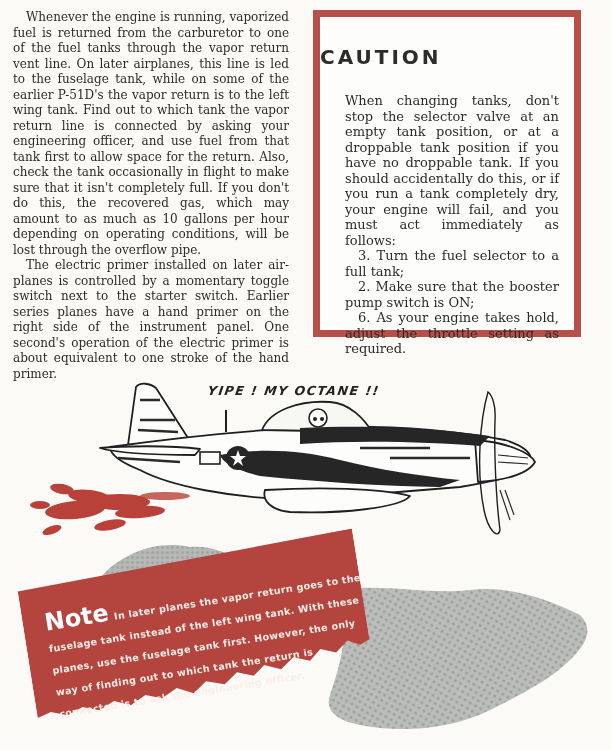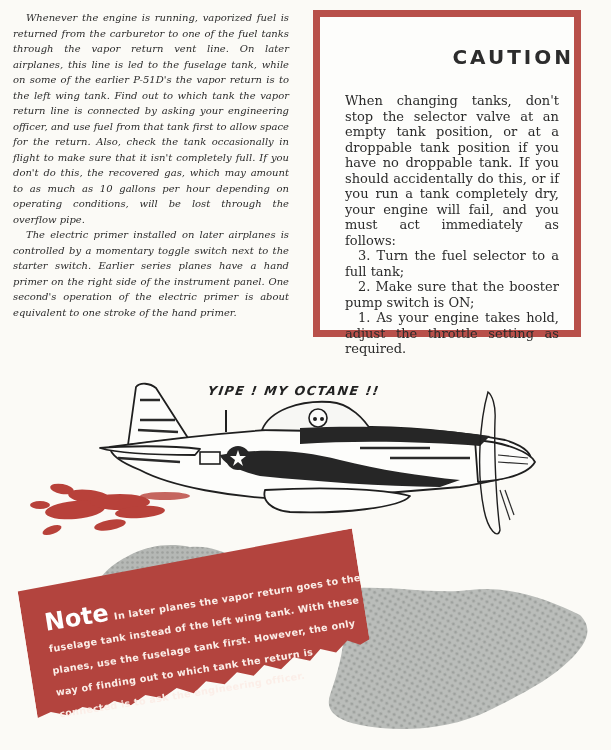--- a/index.html
+++ b/index.html
@@ -4,31 +4,30 @@
 <style>
   html, body { margin:0; padding:0; }
   body {
     width:611px; height:750px; position:relative; overflow:hidden;
     background:#fbfaf6;
     font-family:"DejaVu Serif", "Liberation Serif", serif;
     color:#2b2b2b;
   }
   .body-text {
     position:absolute; left:13px; top:10px; width:276px;
-    font-size:10px; line-height:15.5px; text-align:justify;
+    font-size:12px; line-height:15.5px; text-align:justify;
     hyphens:manual;
-    font-style:italic;
   }
   .body-text p { margin:0; text-indent:13px; }
   .caution {
     position:absolute; left:313px; top:10px; width:254px; height:313px;
     border:7px solid #b8504a; background:#fdfdfb;
   }
   .caution-title {
-    position:absolute; left:0; right:0; top:28px; text-align:right;
+    position:absolute; left:0; right:0; top:28px; text-align:left;
     font-family:"DejaVu Sans", "Liberation Sans", sans-serif;
     font-weight:bold; font-size:20px; letter-spacing:3px; color:#2c2c2c;
   }
   .caution-text {
     position:absolute; left:25px; top:76px; width:214px;
     font-size:13px; line-height:15.5px; text-align:justify;
   }
   .caution-text p { margin:0; }
   .caution-text p.step { text-indent:13px; }
   .illustration { position:absolute; left:0; top:370px; width:611px; height:200px; }
@@ -60,21 +59,21 @@
   <p>Whenever the engine is running, vaporized fuel is returned from the carburetor to one of the fuel tanks through the vapor return vent line. On later airplanes, this line is led to the fuselage tank, while on some of the earlier P-51D's the vapor return is to the left wing tank. Find out to which tank the vapor return line is connected by asking your engineering officer, and use fuel from that tank first to allow space for the return. Also, check the tank occa­sionally in flight to make sure that it isn't com­pletely full. If you don't do this, the recovered gas, which may amount to as much as 10 gallons per hour depending on operating conditions, will be lost through the overflow pipe.</p>
   <p>The electric primer installed on later air­planes is controlled by a momentary toggle switch next to the starter switch. Earlier series planes have a hand primer on the right side of the instrument panel. One second's operation of the electric primer is about equivalent to one stroke of the hand primer.</p>
 </div>
 
 <div class="caution">
   <div class="caution-title">CAUTION</div>
   <div class="caution-text">
     <p>When changing tanks, don't stop the selector valve at an empty tank posi­tion, or at a droppable tank position if you have no droppable tank. If you should accidentally do this, or if you run a tank completely dry, your en­gine will fail, and you must act im­mediately as follows:</p>
     <p class="step">3. Turn the fuel selector to a full tank;</p>
     <p class="step">2. Make sure that the booster pump switch is ON;</p>
-    <p class="step">1. As your engine takes hold, ad­just the throttle setting as required.</p>
+    <p class="step">6. As your engine takes hold, ad­just the throttle setting as required.</p>
   </div>
 </div>
 
 <svg class="gray-blob-1" viewBox="0 0 170 70">
   <defs>
     <pattern id="dots1" width="5" height="5" patternUnits="userSpaceOnUse">
       <rect width="5" height="5" fill="#a9aca9"></rect>
       <circle cx="2.5" cy="2.5" r="1.3" fill="#8d918e"></circle>
     </pattern>
   </defs>

